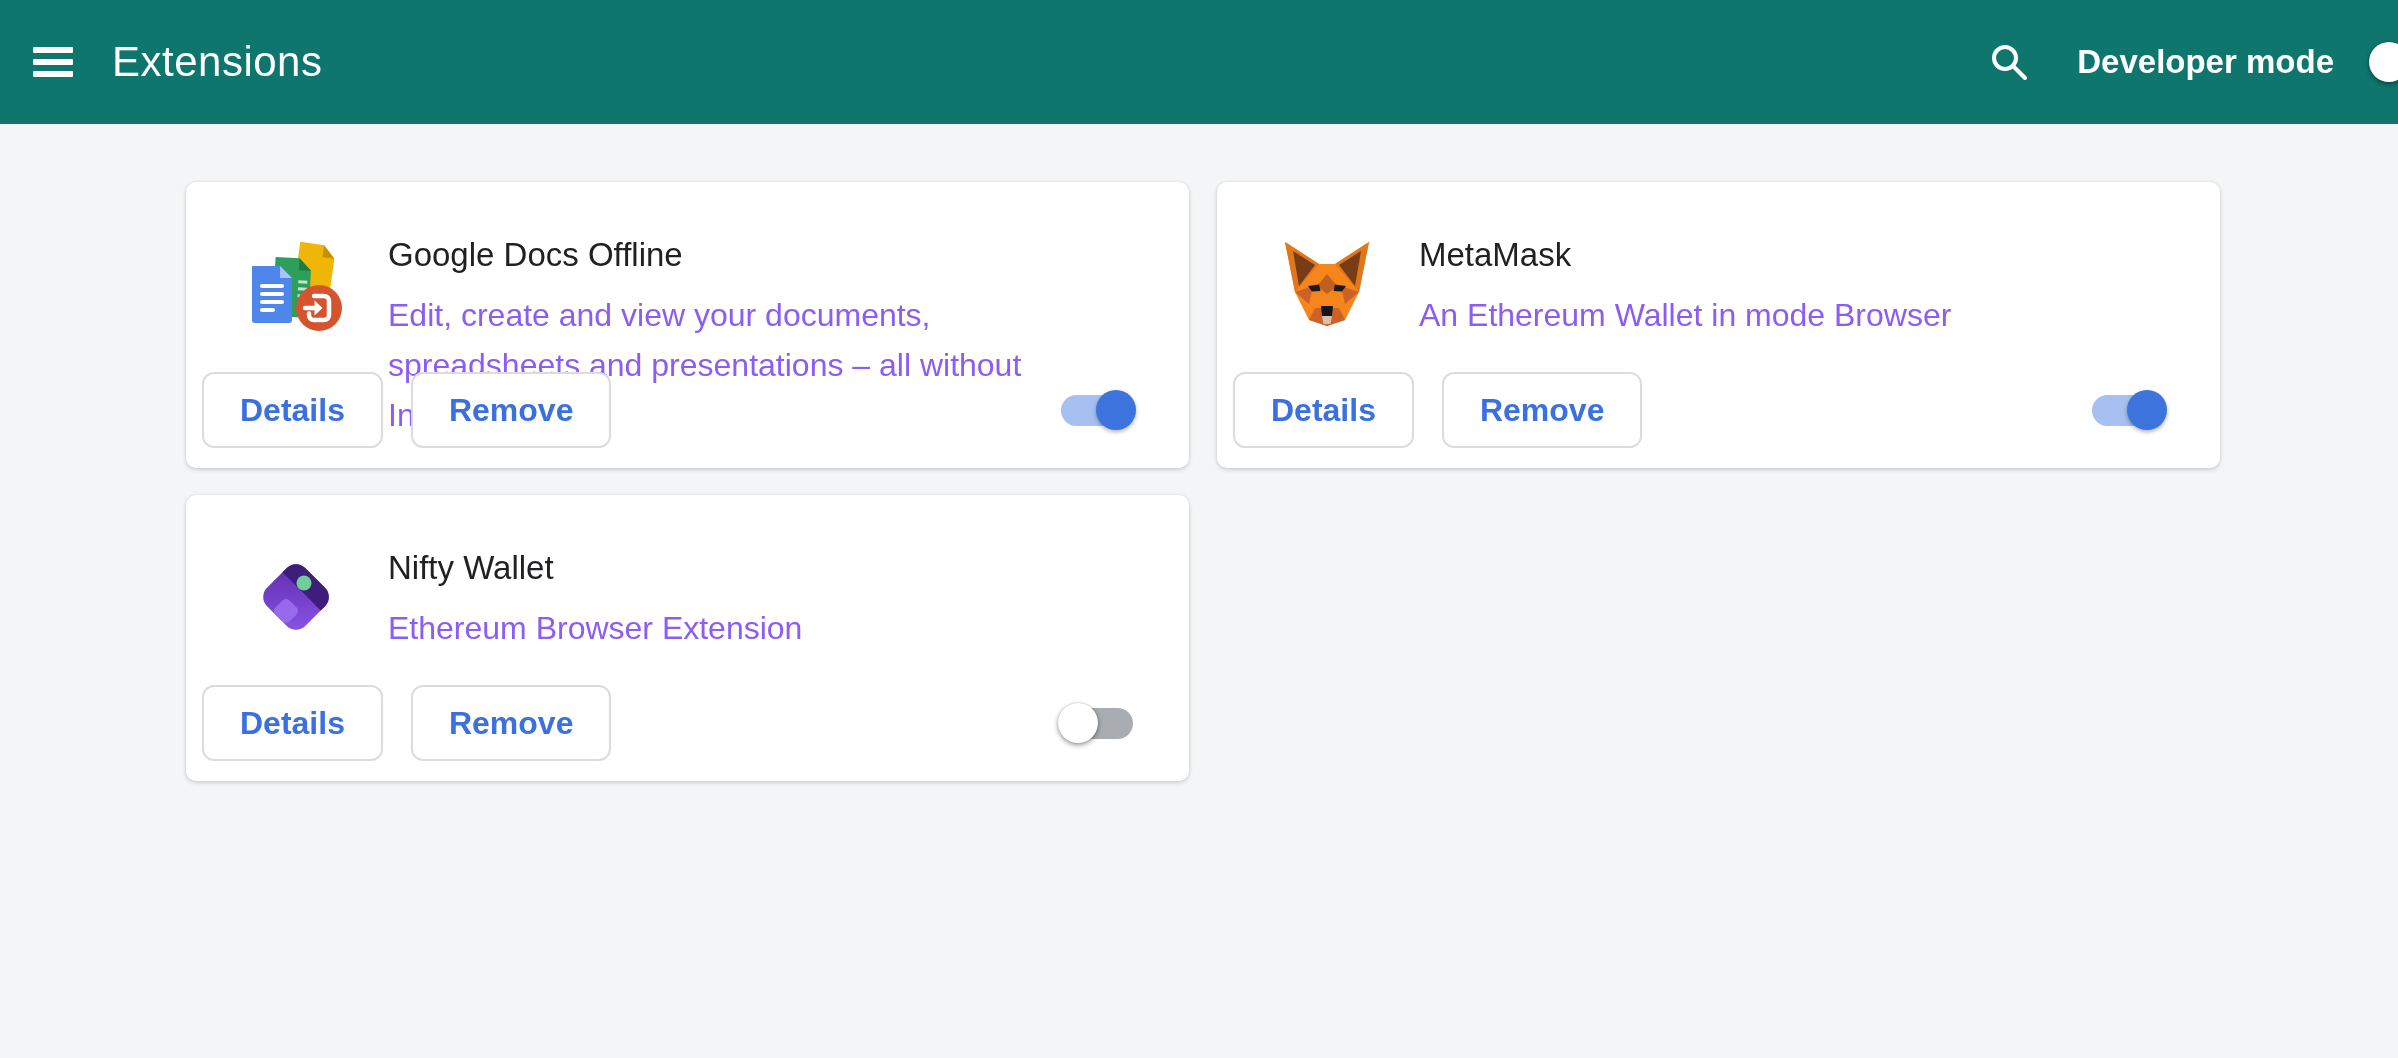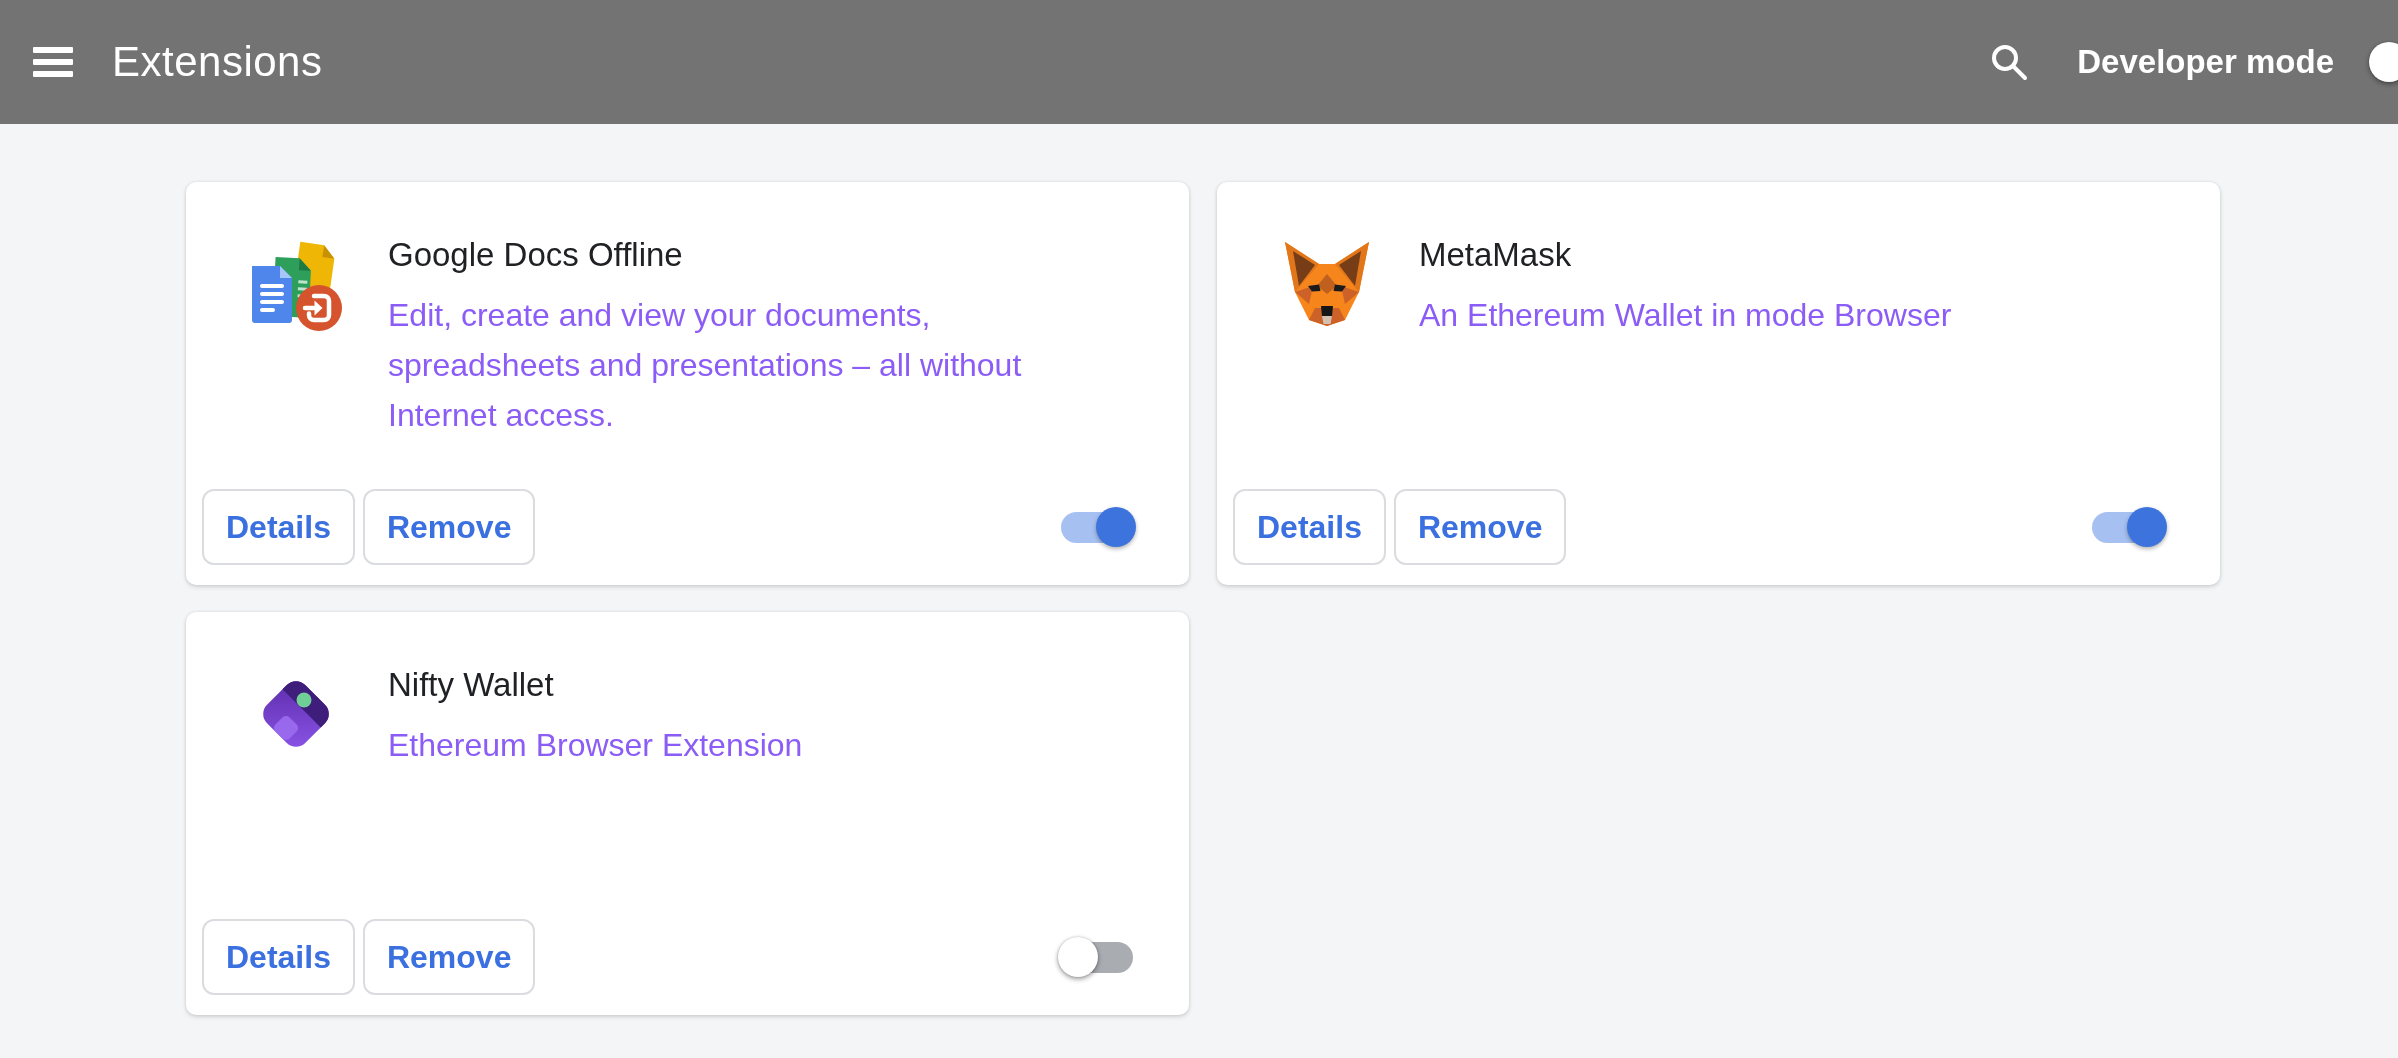--- a/index.html
+++ b/index.html
@@ -9,21 +9,21 @@
     background: #F4F5F7;
     font-family: "Liberation Sans", sans-serif;
     overflow: hidden;
     position: relative;
   }
 
   
   .toolbar {
     position: absolute; top:0; left:0;
     width: 2398px; height: 124px;
-    background: #737373;
+    background: #0f766e;
     display: flex; align-items: center;
     padding-left: 22px;
     overflow: hidden;
     color: #fff;
   }
   .menu-btn { width: 62px; height: 62px; display:flex; align-items:center; justify-content:center;
     flex: none; cursor: pointer; }
   .menu-btn .bars { width:40px; }
   .menu-btn .bar { height:6px; background:#fff; border-radius:1px; margin:6px 0; }
   .page-title { font-size: 42px; font-weight: 400; margin-left: 28px; letter-spacing: .5px; }
@@ -50,35 +50,35 @@
     box-shadow: 0 2px 4px rgba(0,0,0,.3); }
 
   
   .cards {
     position: absolute; left: 186px; top: 182px;
     display: grid;
     grid-template-columns: 1003px 1003px;
     column-gap: 28px; row-gap: 27px;
   }
   .card {
-    width: 1003px; height: 403px;
+    width: 1003px; height: 286px;
     background: #fff; border-radius: 10px;
     box-shadow: 0 2px 4px rgba(60,64,67,.18), 0 0 3px rgba(60,64,67,.12);
     display: flex; flex-direction: column;
   }
   .card-main { display: flex; padding: 54px 40px 0 62px; flex: 1; min-height: 0; }
   .icon-box { width: 96px; height: 96px; margin-right: 44px; flex: none; }
   .icon-box svg { width: 96px; height: 96px; display: block; }
   .ext-name { font-size: 33px; color: #202124; margin: 0 0 16px 0; font-weight: 400; }
   .ext-desc { font-size: 32px; color: #8b5cf6; line-height: 50px; white-space: pre-line;
     max-width: 700px; }
 
   .card-actions { display: flex; align-items: center; padding: 0 56px 20px 16px; }
   .btn {
-    height: 76px; padding: 0 22px; margin-right: 8px;
+    height: 76px; padding: 0 36px; margin-right: 28px;
     background: #fff; border: 2px solid #DADCE0; border-radius: 12px;
     color: #3B70E0; font-size: 32px; font-weight: 700;
     font-family: "Liberation Sans", sans-serif;
     display: inline-flex; align-items: center; cursor: pointer;
   }
   .actions-spacer { flex: 1; }
 </style>
 </head>
 <body>
 

